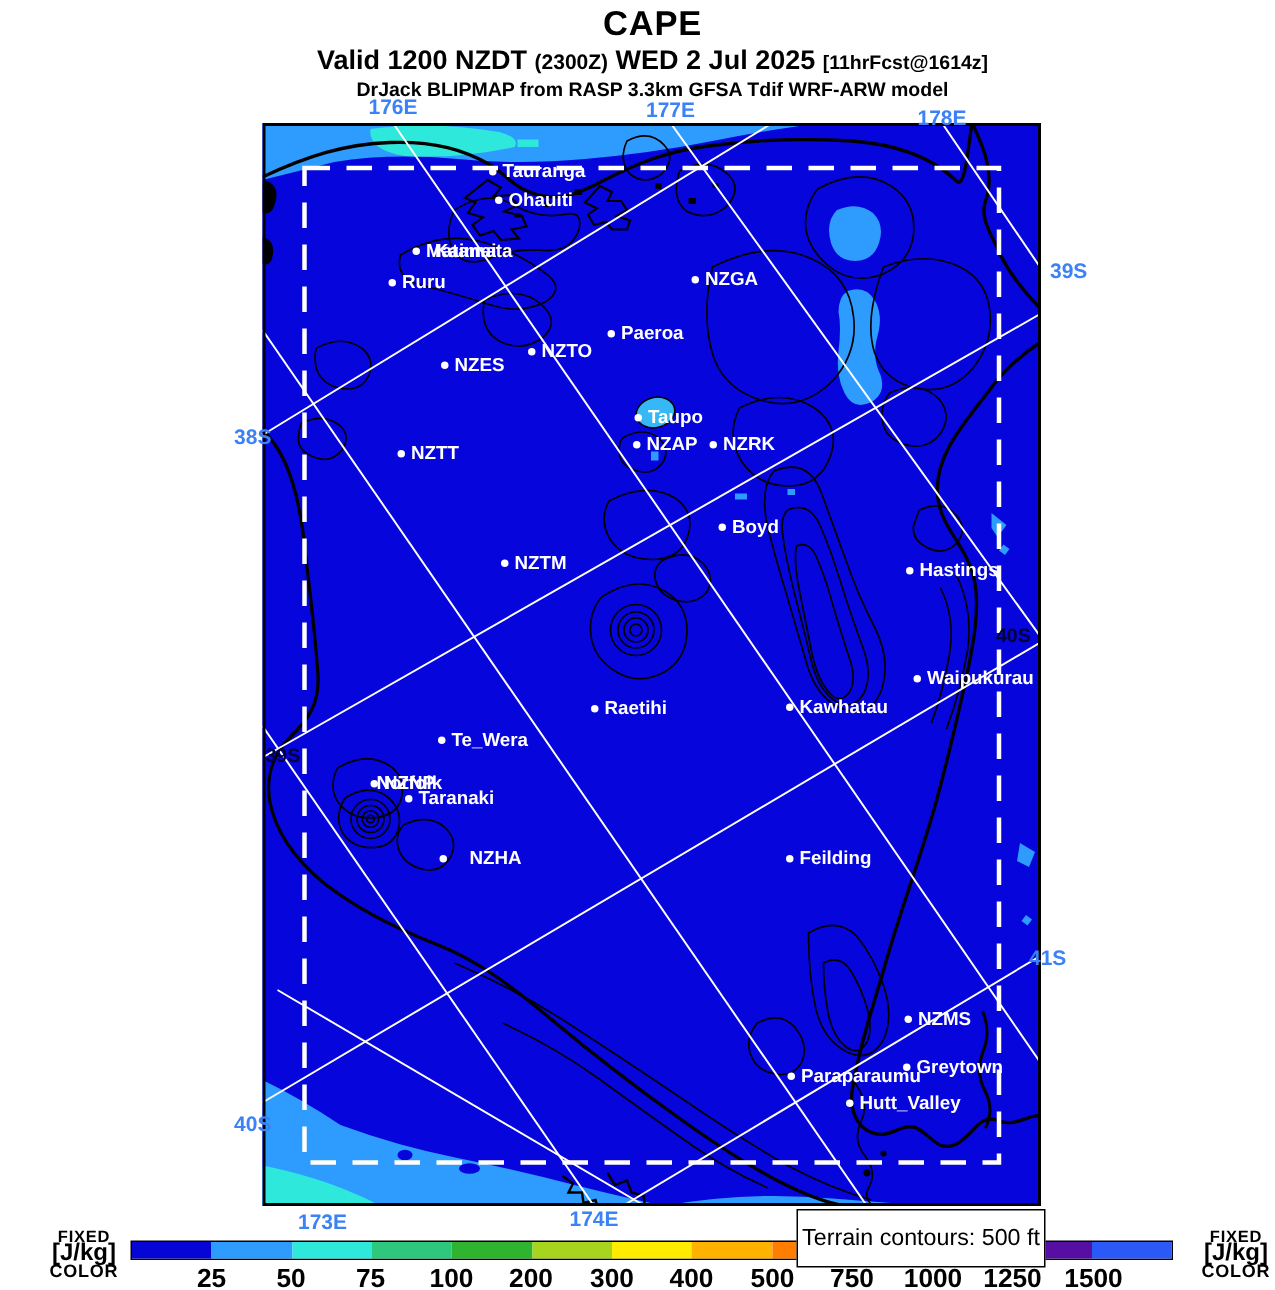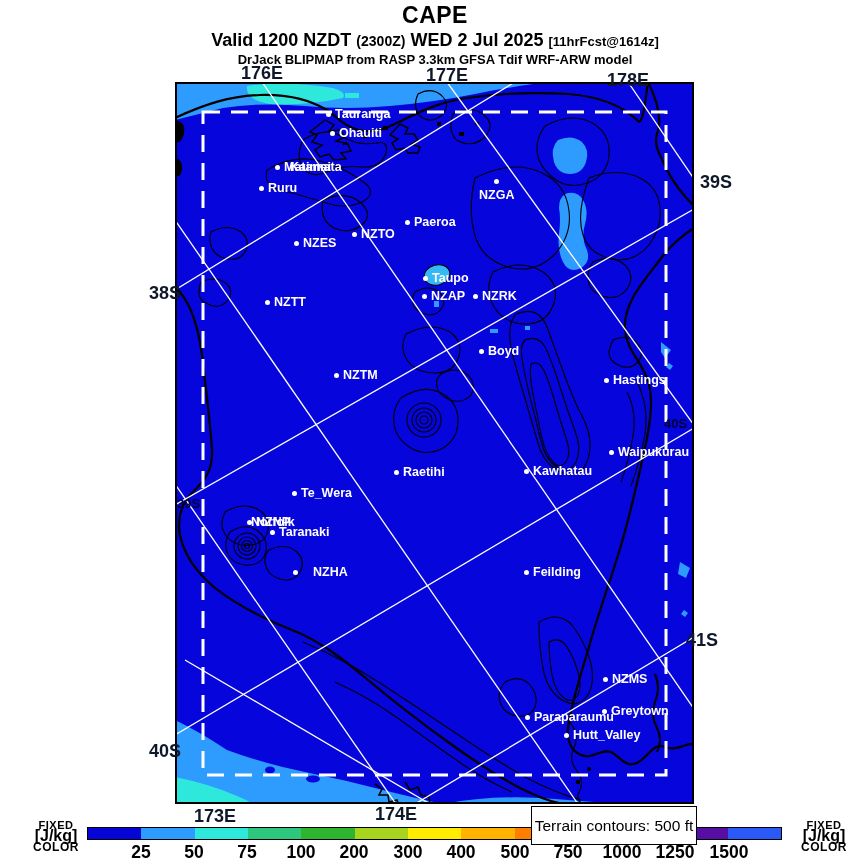--- a/index.html
+++ b/index.html
@@ -8,21 +8,21 @@
   .t1{font-size:23px;font-weight:800;letter-spacing:0.5px;}
   .t2{font-size:18px;font-weight:700;margin-top:1px;white-space:nowrap;}
   .t2 .small{font-size:14px;}
   .t2 .tiny{font-size:13px;}
   .t3{font-size:13px;font-weight:600;margin-top:1px;}
   .map{position:absolute;left:175px;top:82px;width:519px;height:722px;background:#0505DC;z-index:1;}
   .map svg{position:absolute;left:0;top:0;}
   .site{position:absolute;display:flex;align-items:center;gap:4px;color:#fff;font-size:12.5px;font-weight:700;white-space:nowrap;z-index:4;pointer-events:none;}
   .site .dot{width:5px;height:5px;border-radius:50%;background:#fff;flex:0 0 auto;}
   .inner-lat{position:absolute;color:#00003a;font-size:13px;font-weight:700;z-index:4;white-space:nowrap;}
-  .grid-label{position:absolute;color:#0f172a;font-size:18px;font-weight:700;white-space:nowrap;z-index:5;}
+  .grid-label{position:absolute;color:#3b82f6;font-size:14px;font-weight:700;white-space:nowrap;z-index:5;}
   .terrain-box{position:absolute;left:531px;top:806px;width:166px;height:39px;background:#fff;border:1.5px solid #000;box-sizing:border-box;display:flex;align-items:center;justify-content:center;font-size:15.5px;font-weight:500;color:#000;z-index:6;}
   .cbar{position:absolute;left:87px;top:827px;width:695px;height:13px;display:flex;border:1px solid #000;box-sizing:border-box;z-index:2;}
   .cbar .seg{flex:1 1 0;}
   .tick{position:absolute;top:842px;transform:translateX(-50%);font-size:17.5px;font-weight:700;color:#000;z-index:2;}
   .units{position:absolute;top:820px;width:76px;text-align:center;color:#000;line-height:1;z-index:2;}
   .u-top{font-size:11px;font-weight:800;letter-spacing:0.5px;}
   .u-mid{font-size:16px;font-weight:700;margin-top:-3px;}
   .u-bot{font-size:12px;font-weight:700;margin-top:-3px;letter-spacing:0.5px;}
 </style>
 </head>
@@ -162,21 +162,21 @@
           <span class="dot"></span>
           <span>Matamata</span>
         </div>
         <div class="site" style="left: 115px; top: 78px;">
           <span>Kaimai</span>
         </div>
         <div class="site" style="left: 84px; top: 99px;">
           <span class="dot"></span>
           <span>Ruru</span>
         </div>
-        <div class="site" style="left: 304px; top: 97px; flex-direction: column;">
+        <div class="site" style="left: 286px; top: 97px;">
           <span class="dot"></span>
           <span>NZGA</span>
         </div>
         <div class="site" style="left: 230px; top: 133px;">
           <span class="dot"></span>
           <span>Paeroa</span>
         </div>
         <div class="site" style="left: 177px; top: 145px;">
           <span class="dot"></span>
           <span>NZTO</span>

